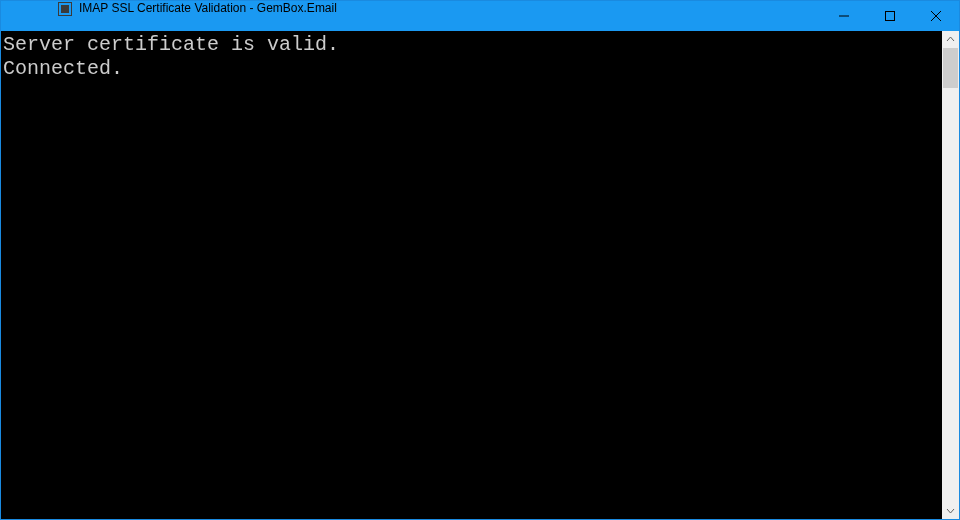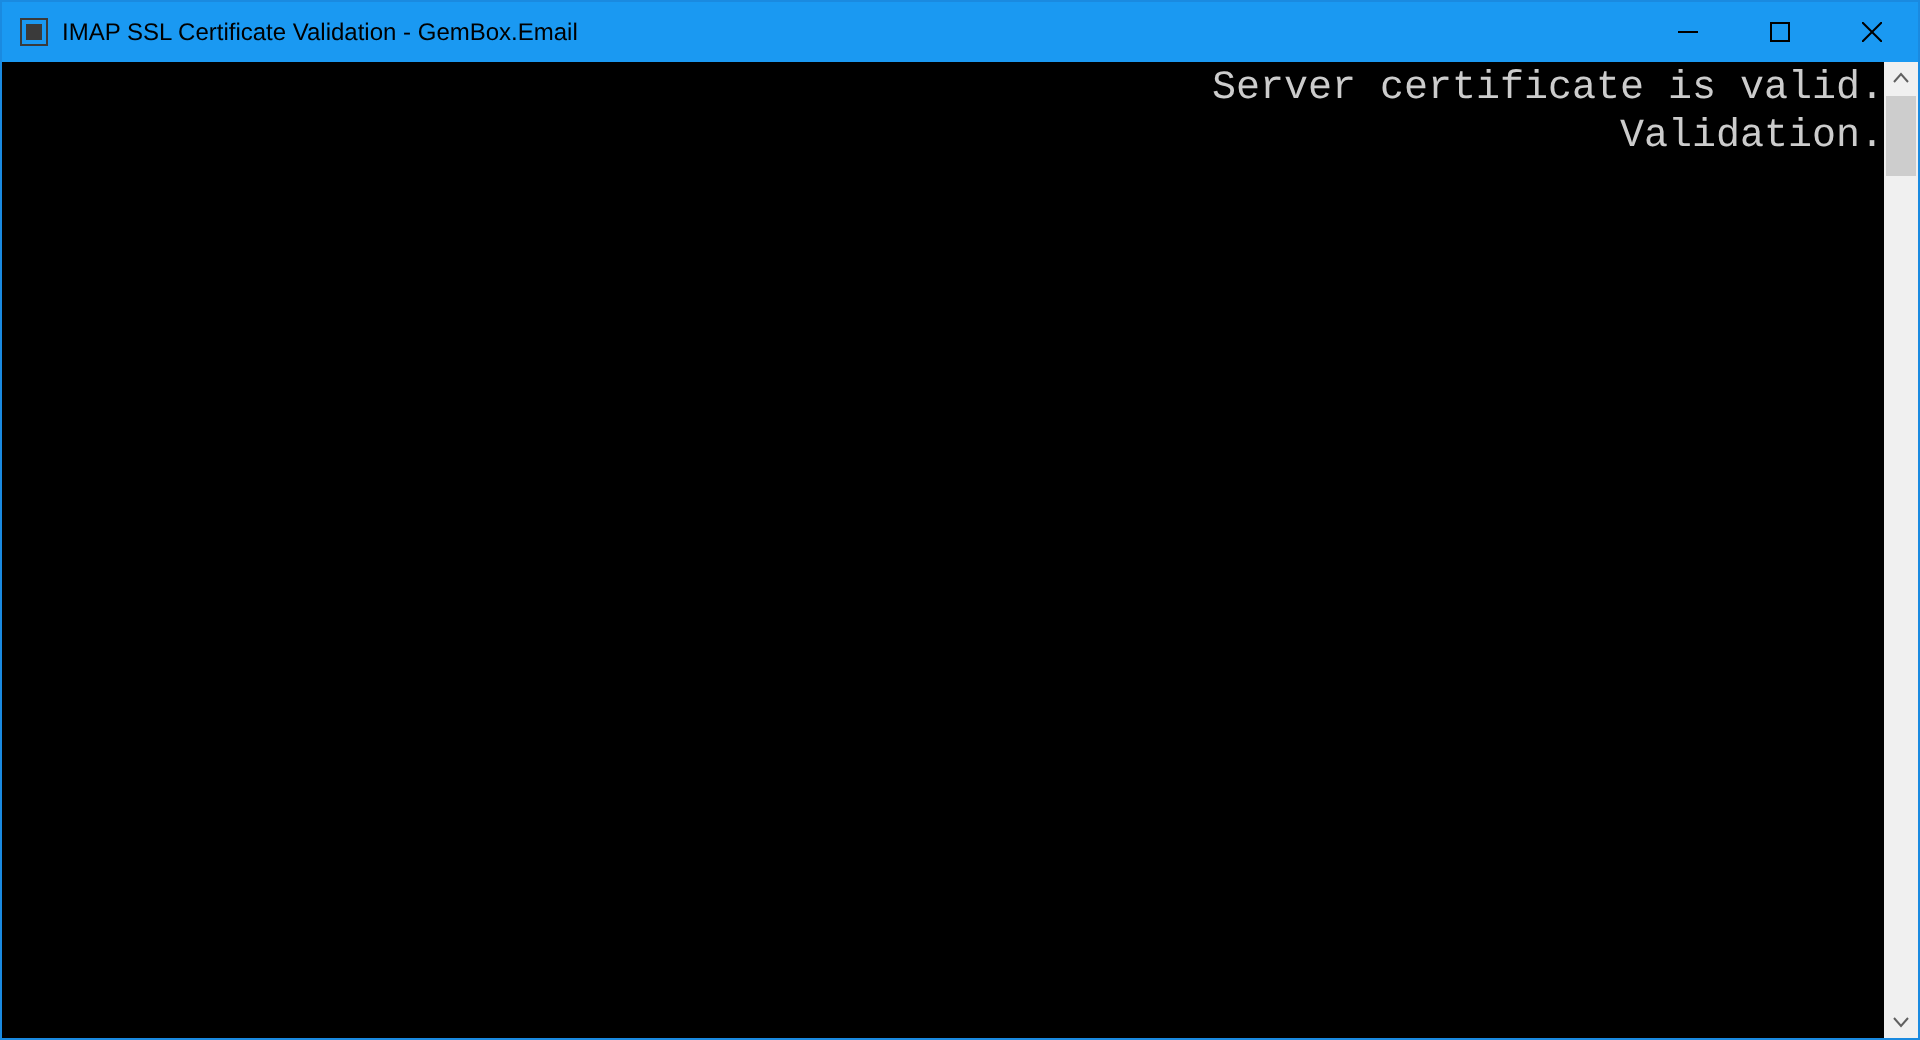--- a/index.html
+++ b/index.html
@@ -16,24 +16,25 @@
     width: 960px;
     height: 520px;
     display: flex;
     flex-direction: column;
     border: 1px solid #1a8ae0;
   }
   .titlebar {
     height: 30px;
     background: #1a99f2;
     display: flex;
-    align-items: center;
+    align-items: flex-start;
     color: #000;
     font-size: 12px;
     user-select: none;
+    padding-left: 48px;
   }
   .titlebar .app-icon {
     width: 16px;
     height: 16px;
     margin: 0 6px 0 8px;
     display: flex;
     align-items: center;
     justify-content: center;
   }
   .titlebar .title-text {
@@ -60,21 +61,20 @@
   .console {
     flex: 1 1 auto;
     background: #000;
     color: #cccccc;
     font-family: Consolas, "Courier New", monospace;
     font-size: 20px;
     line-height: 24px;
     padding: 2px 0 0 2px;
     white-space: pre;
     overflow: hidden;
-    text-align: right;
   }
   .console .line { min-height: 24px; }
 
   .vscroll {
     width: 17px;
     background: #f0f0f0;
     display: flex;
     flex-direction: column;
     align-items: stretch;
   }
@@ -126,21 +126,21 @@
     </div>
     <div class="win-btn close">
       <svg width="10" height="10" viewBox="0 0 10 10">
         <line x1="0" y1="0" x2="10" y2="10" stroke="#000" stroke-width="1"></line>
         <line x1="10" y1="0" x2="0" y2="10" stroke="#000" stroke-width="1"></line>
       </svg>
     </div>
   </div>
 
   <div class="client">
-    <div class="console" id="console"><div class="line">Server certificate is valid.</div><div class="line">Validation.</div></div>
+    <div class="console" id="console"><div class="line">Server certificate is valid.</div><div class="line">Connected.</div></div>
 
     <div class="vscroll">
       <div class="arrow">
         <svg width="9" height="9" viewBox="0 0 9 9">
           <polyline points="1,6 4.5,2 8,6" fill="none" stroke="#606060" stroke-width="1"></polyline>
         </svg>
       </div>
       <div class="track">
         <div class="thumb"></div>
       </div>

